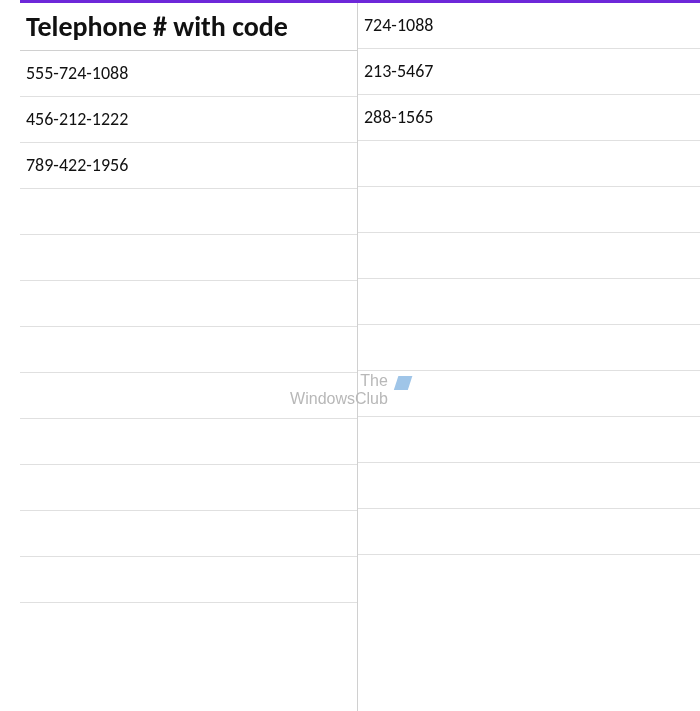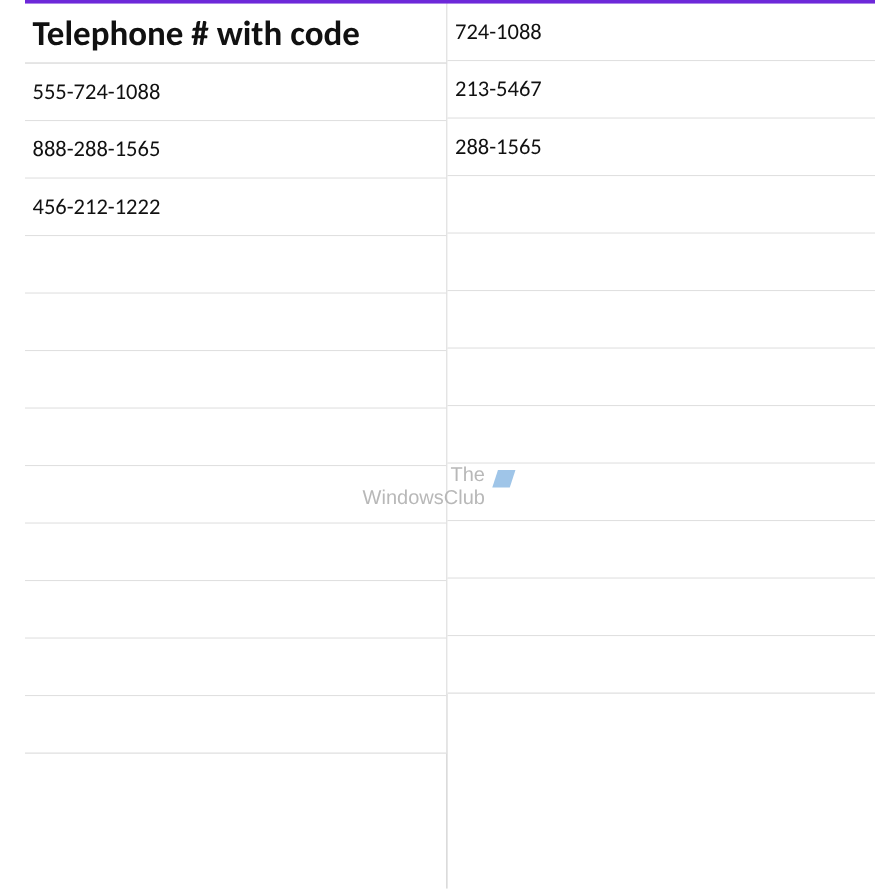--- a/index.html
+++ b/index.html
@@ -79,22 +79,22 @@
       margin-top: 4px;
     }
   </style>
 </head>
 <body>
 
 <div class="spreadsheet">
   <div class="column col-a">
     <div class="cell header-cell">Telephone # with code</div>
   <div class="cell">555-724-1088</div>
-      <div class="cell">888-288-1565</div>
       <div class="cell">456-212-1222</div>
+      <div class="cell">789-422-1956</div>
       <div class="cell"></div>
       <div class="cell"></div>
       <div class="cell"></div>
       <div class="cell"></div>
       <div class="cell"></div>
       <div class="cell"></div>
       <div class="cell"></div>
       <div class="cell"></div>
       <div class="cell"></div>
     </div>

